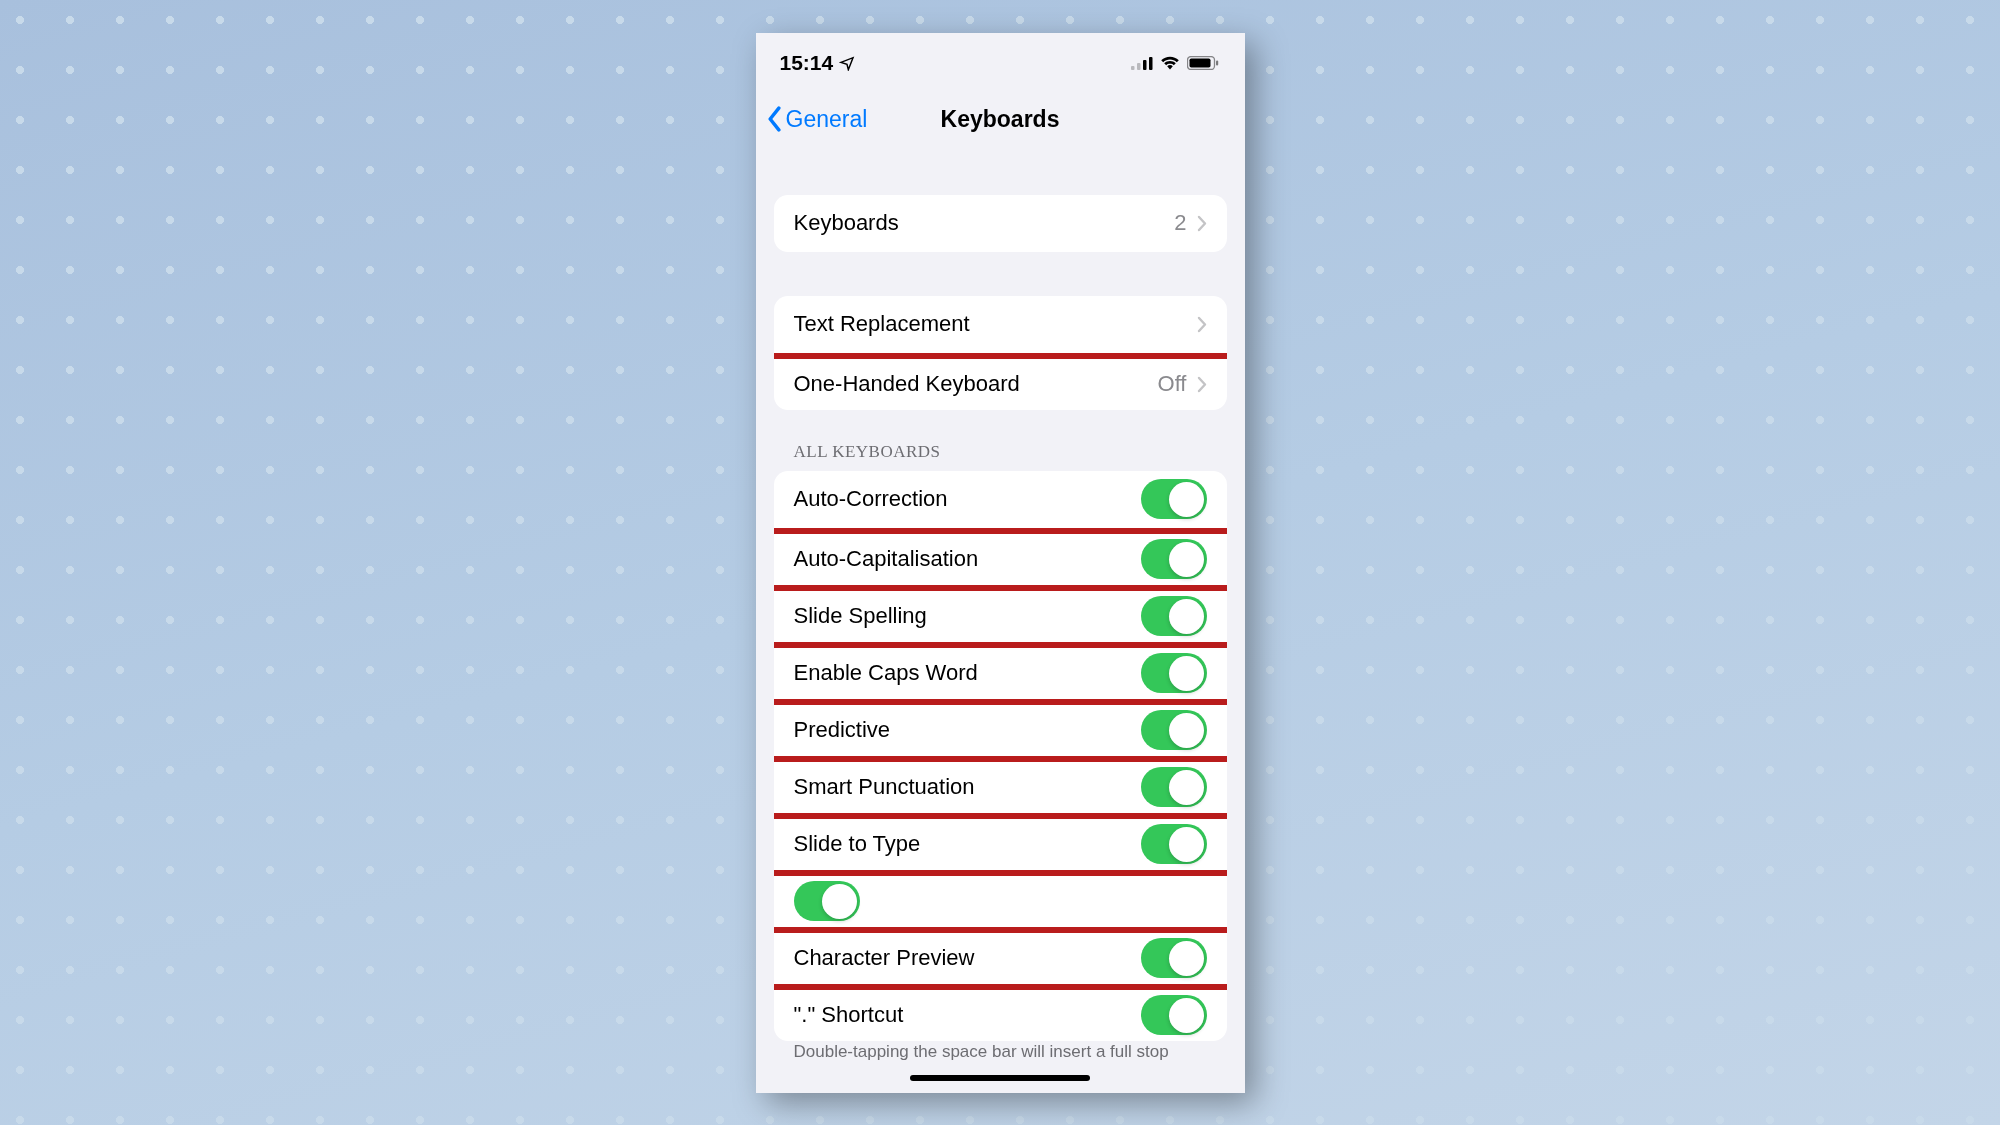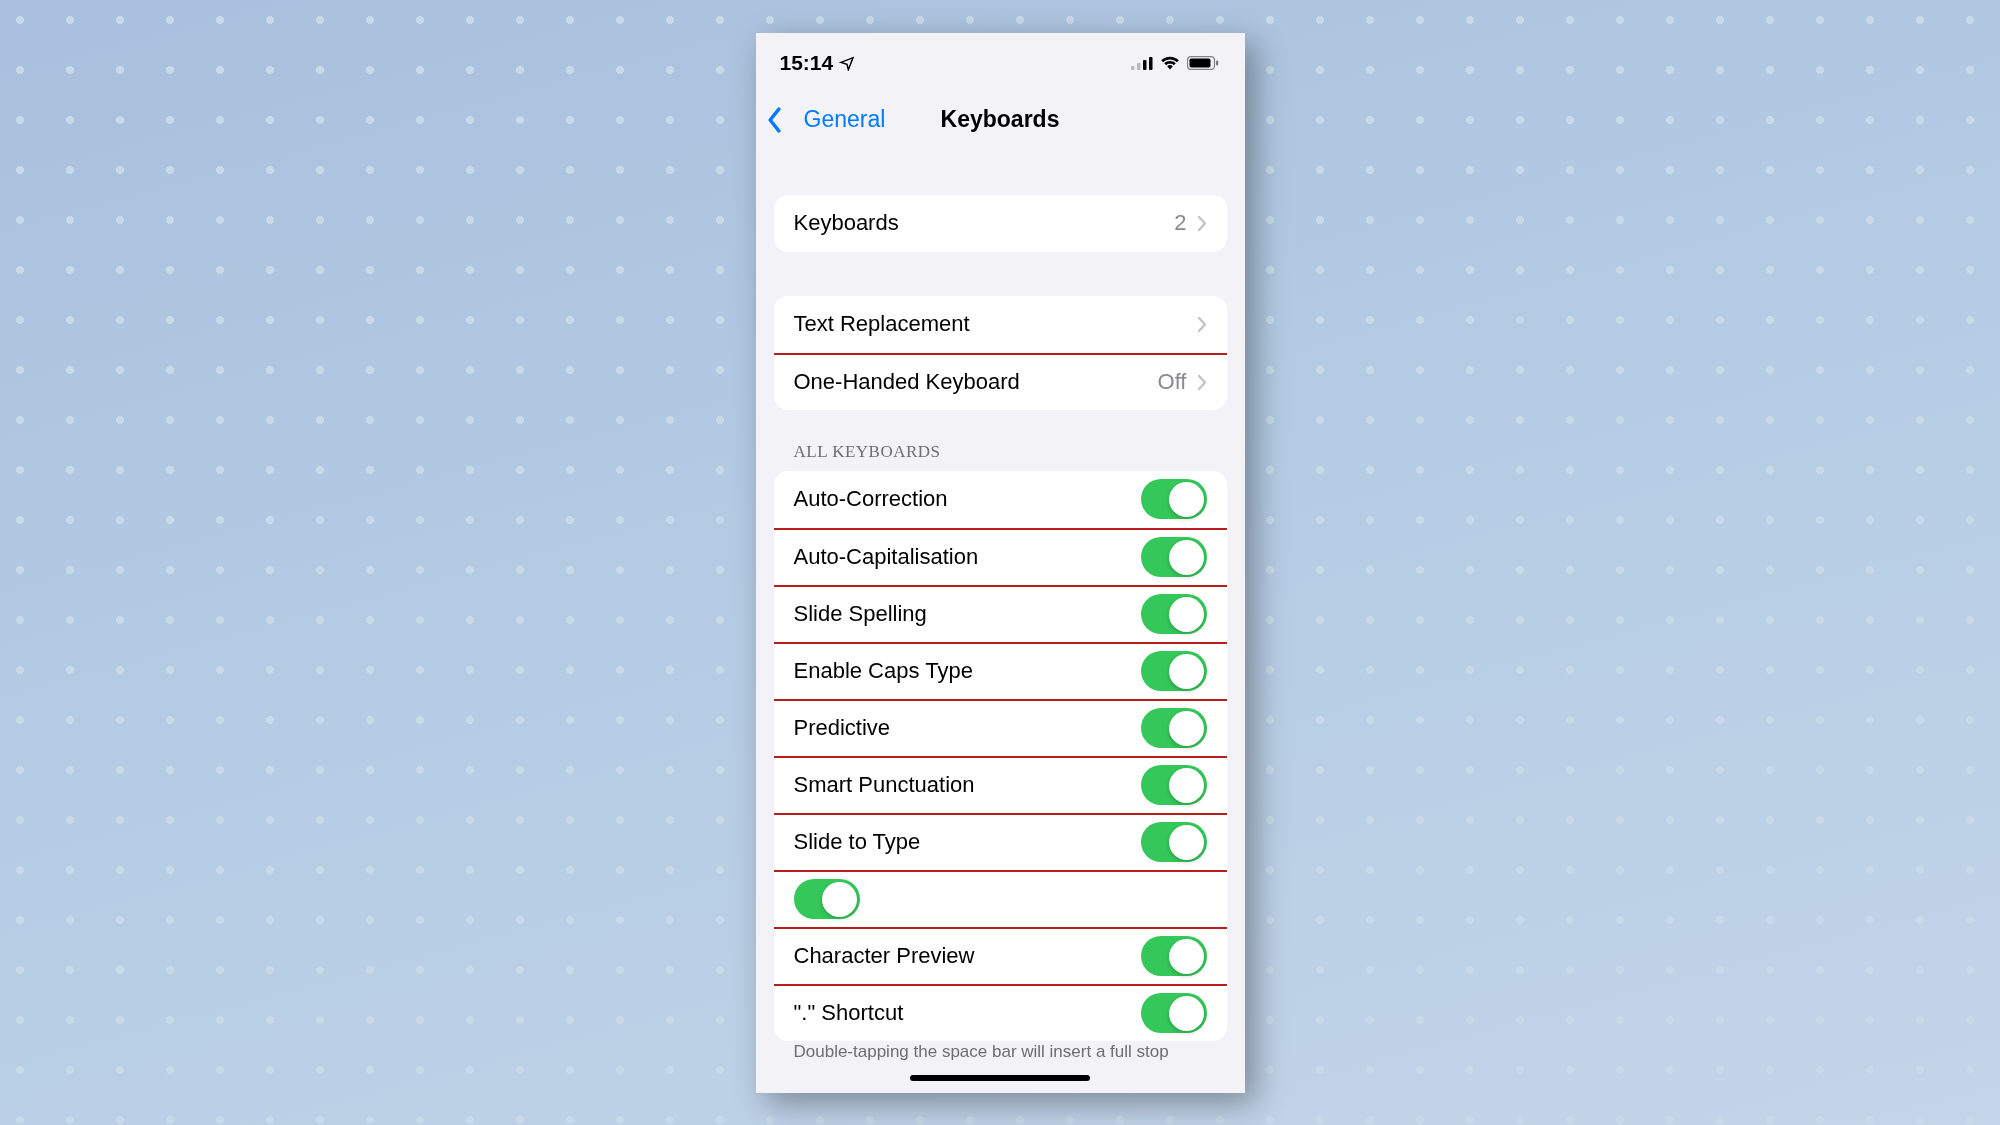--- a/index.html
+++ b/index.html
@@ -44,24 +44,24 @@
     
     .nav-bar {
       height: 54px;
       display: flex;
       align-items: center;
       padding: 0 10px;
       position: relative;
     }
     .back-button {
       display: flex;
-      align-items: flex-end;
+      align-items: flex-start;
       color: #007aff;
       font-size: 23px;
-      gap: 21px;
+      gap: 3px;
       cursor: pointer;
     }
     .back-chevron svg { display: block; }
     .nav-title {
       position: absolute;
       left: 50%;
       transform: translateX(-50%);
       font-size: 23px;
       font-weight: 600;
       color: #000;
@@ -82,21 +82,21 @@
     .cell {
       display: flex;
       align-items: center;
       justify-content: space-between;
       height: 57px;
       padding: 0 20px;
       font-size: 22px;
       color: #000;
       cursor: pointer;
     }
-    .cell + .cell { border-top: 2px solid #b91c1c; }
+    .cell + .cell { border-top: 6px solid #b91c1c; }
     .cell-left { flex: 1; }
     .cell-right { display: flex; align-items: center; gap: 10px; }
     .cell-value { color: #8a8a8e; font-size: 22px; }
     .chevron svg { display: block; }
     .section-header {
       font-size: 17px;
       color: #6d6d72;
       letter-spacing: 0.5px;
       margin: 32px 0 9px 20px;
       font-family: Liberation Serif, serif;
@@ -247,21 +247,21 @@
             <div class="toggle-knob"></div>
           </div>
         </div>
         <div class="cell">
           <div class="cell-left">Slide Spelling</div>
           <div class="toggle on">
             <div class="toggle-knob"></div>
           </div>
         </div>
         <div class="cell">
-          <div class="cell-left">Enable Caps Type</div>
+          <div class="cell-left">Enable Caps Word</div>
           <div class="toggle on">
             <div class="toggle-knob"></div>
           </div>
         </div>
         <div class="cell">
           <div class="cell-left">Predictive</div>
           <div class="toggle on">
             <div class="toggle-knob"></div>
           </div>
         </div>

